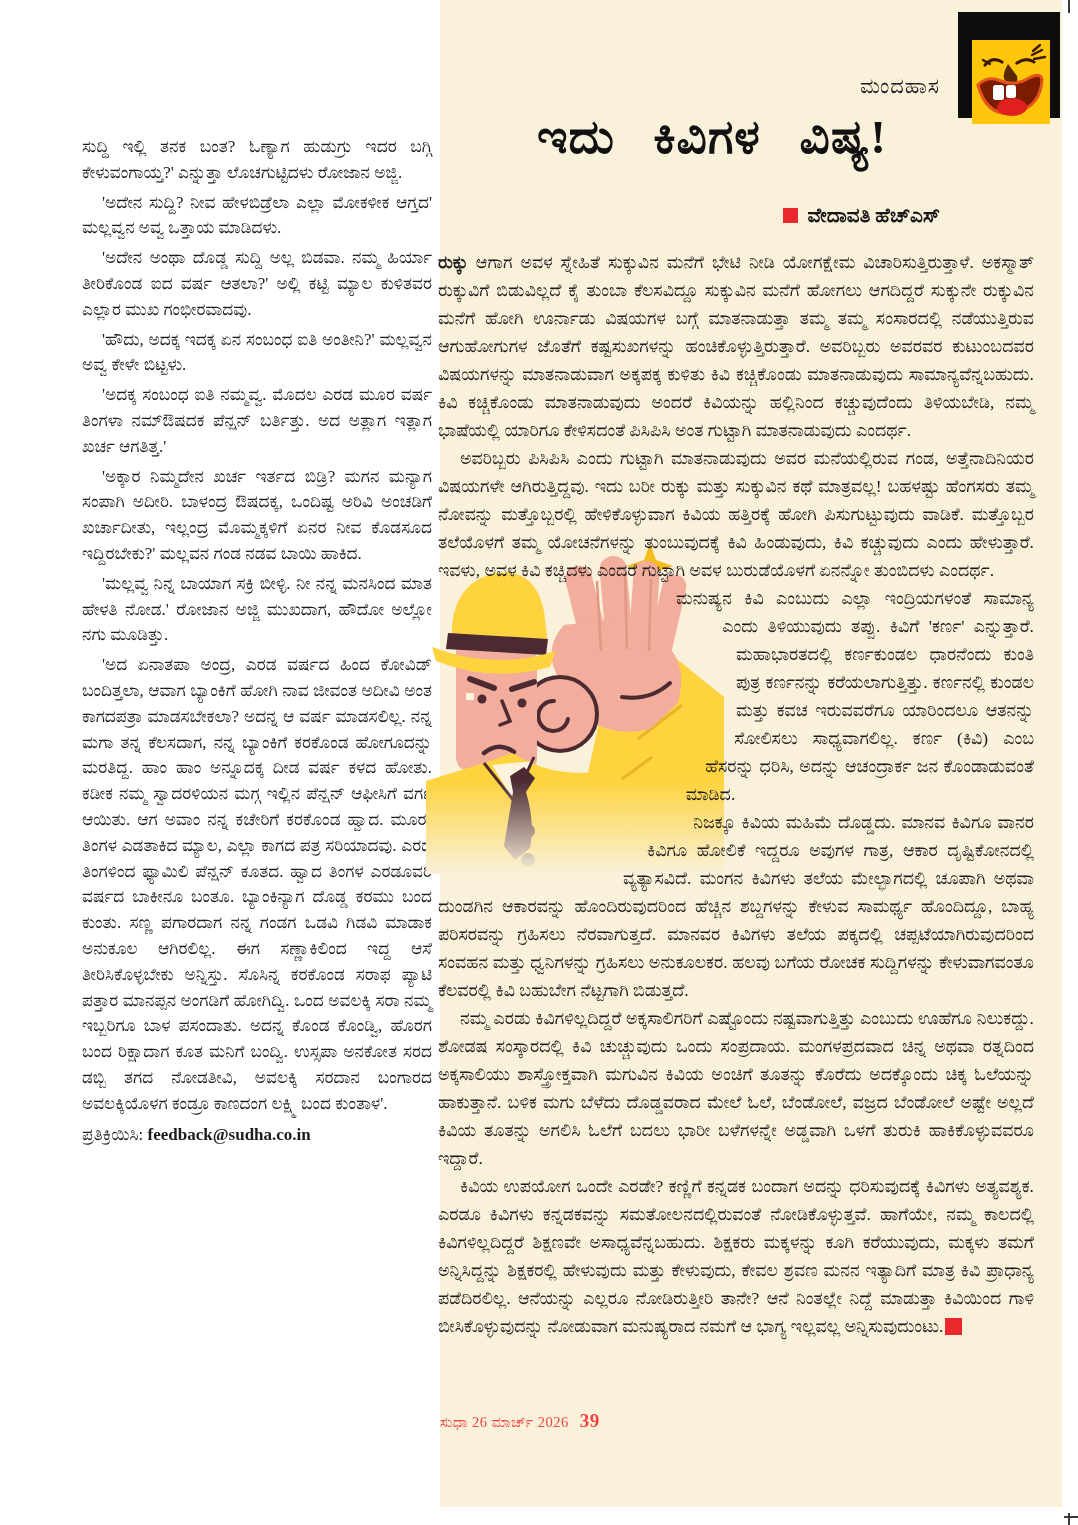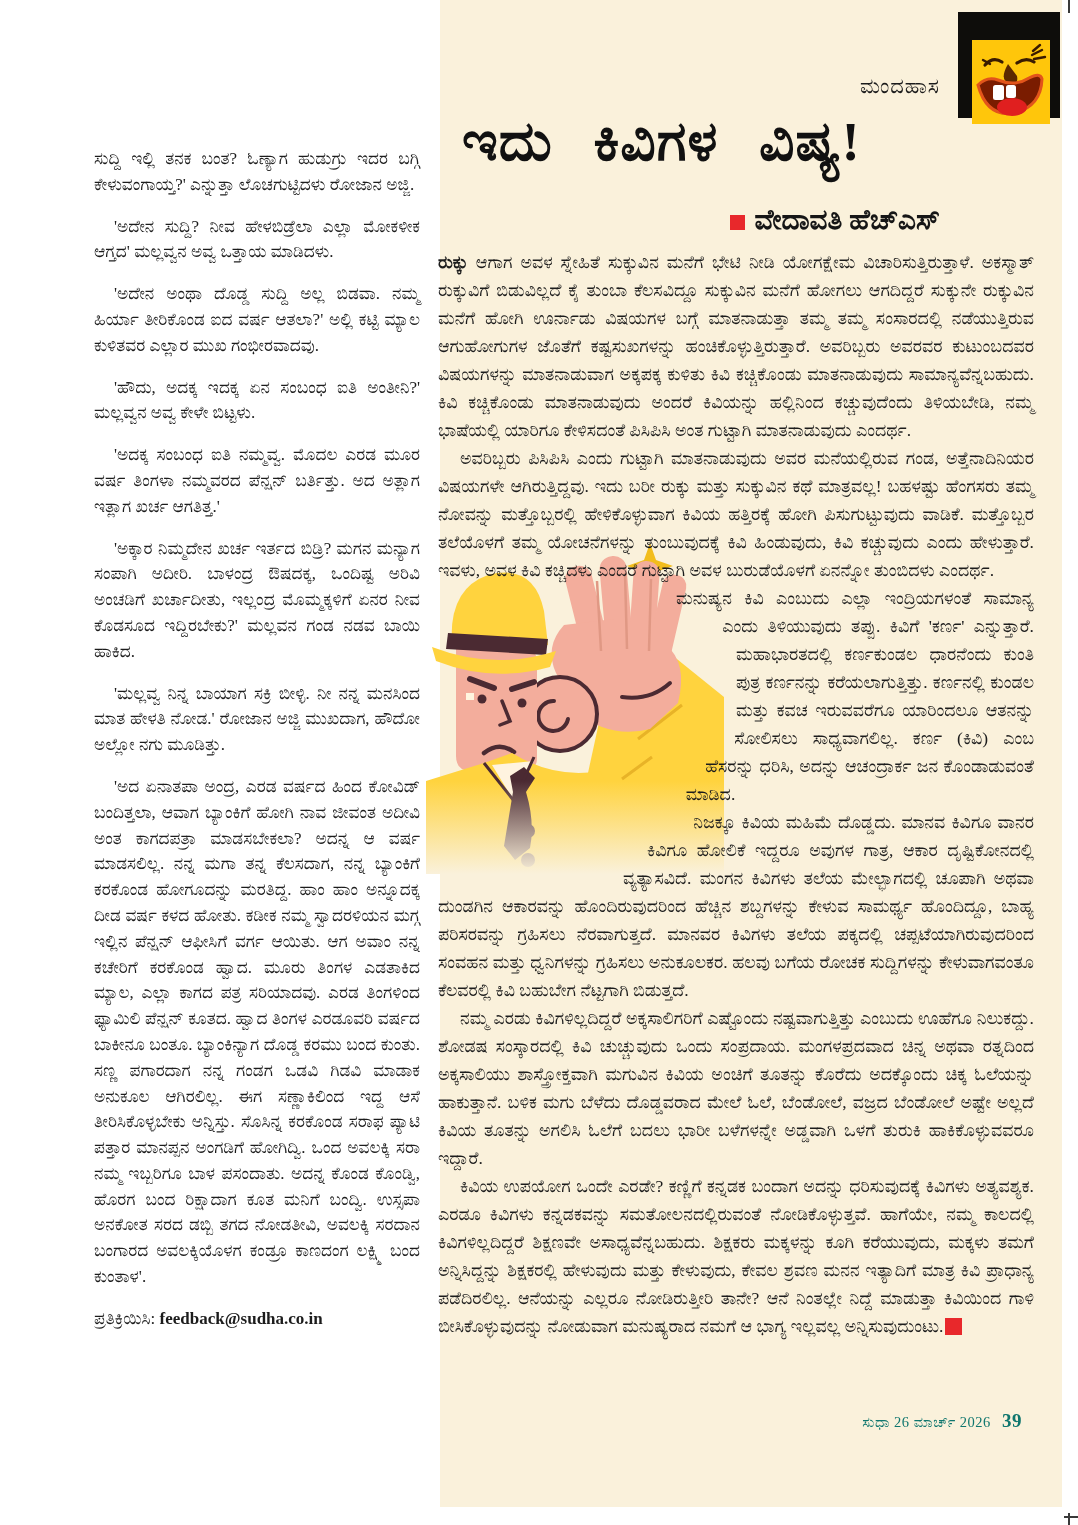--- a/index.html
+++ b/index.html
@@ -10,37 +10,37 @@
   }
   .cream-panel{
     position:absolute;left:440px;top:0;width:622px;height:1507px;
     background:#faf1db;
   }
   
   .left-col{
     position:absolute;left:78px;top:130px;width:358px;
     font-size:17px;line-height:25.8px;text-align:justify;
   }
-  .left-col p{margin:16px;text-indent:20px;}
+  .left-col p{margin:4px;text-indent:20px;}
   .left-col p.first{text-indent:0;}
   .left-col p.feedback{text-align:left;text-indent:0;margin-top:6px;}
   .left-col .email{font-weight:bold;}
   
   .kicker{
     position:absolute;left:440px;top:74px;width:500px;text-align:right;
     font-size:21px;letter-spacing:1px;color:#1b1b1b;
   }
   .title{
     position:absolute;left:462px;top:110px;width:500px;margin:0;
-    font-size:55px;font-weight:bold;letter-spacing:1px;word-spacing:26px;
-    color:#111;white-space:nowrap;
+    font-size:47px;font-weight:bold;letter-spacing:1px;word-spacing:26px;
+    color:#111;white-space:nowrap;text-align:center;
   }
   .byline{
     position:absolute;left:440px;top:204px;width:500px;text-align:right;
-    font-size:28px;font-weight:bold;color:#161616;
+    font-size:20px;font-weight:bold;color:#161616;
   }
   .red-sq{
     display:inline-block;width:15px;height:15px;background:#e8282b;
     margin-right:9px;vertical-align:-1px;
   }
   
   .laugh-black{position:absolute;left:958px;top:12px;width:102px;height:106px;background:#0e0d0b;}
   .laugh-yellow{position:absolute;left:14px;top:28px;width:78px;height:84px;background:#ffc60b;overflow:hidden;}
   
   .article{
@@ -55,41 +55,41 @@
     margin:-55px 12px 6px -12px;
     shape-outside:polygon(0% 0%,36% 0%,52% 7%,76% 14%,94% 22%,100% 34%,96% 47%,83% 58%,77% 72%,65% 86%,53% 100%,0% 100%);
     shape-margin:10px;
   }
   .end-sq{
     display:block;width:17px;height:17px;background:#e8282b;
     margin:-22px 72px 0 auto;
   }
   
   .footer{
-    position:absolute;left:440px;top:1410px;width:582px;text-align:right;
-    font-size:14.5px;color:#0f766e;letter-spacing:.5px;
+    position:absolute;left:440px;top:1410px;width:582px;text-align:left;
+    font-size:14.5px;color:#ef4444;letter-spacing:.5px;
   }
   .footer .pageno{font-size:19px;font-weight:bold;margin-left:7px;}
   
   .crop{position:absolute;background:#3a3a3a;}
   .crop.tr-v{left:1068px;top:0;width:2px;height:13px;}
   .crop.br-v{left:1068px;top:1513px;width:2px;height:12px;}
   .crop.br-h{left:1064px;top:1516px;width:14px;height:2px;}
 </style>
 </head>
 <body>
 
 <div class="cream-panel"></div>
 
 <div class="left-col">
   <p class="first">ಸುದ್ದಿ ಇಲ್ಲಿ ತನಕ ಬಂತ? ಓಣ್ಯಾಗ ಹುಡುಗ್ರು ಇದರ ಬಗ್ಗಿ ಕೇಳುವಂಗಾಯ್ತ?' ಎನ್ನುತ್ತಾ ಲೊಚಗುಟ್ಟಿದಳು ರೋಜಾನ ಅಜ್ಜಿ.</p>
   <p>'ಅದೇನ ಸುದ್ದಿ? ನೀವ ಹೇಳಬಿಡ್ರೆಲಾ ಎಲ್ಲಾ ಮೋಕಳೀಕ ಆಗ್ತದ' ಮಲ್ಲವ್ವನ ಅವ್ವ ಒತ್ತಾಯ ಮಾಡಿದಳು.</p>
   <p>'ಅದೇನ ಅಂಥಾ ದೊಡ್ಡ ಸುದ್ದಿ ಅಲ್ಲ ಬಿಡವಾ. ನಮ್ಮ ಹಿರ್ಯಾ ತೀರಿಕೊಂಡ ಐದ ವರ್ಷ ಆತಲಾ?' ಅಲ್ಲಿ ಕಟ್ಟಿ ಮ್ಯಾಲ ಕುಳಿತವರ ಎಲ್ಲಾರ ಮುಖ ಗಂಭೀರವಾದವು.</p>
   <p>'ಹೌದು, ಅದಕ್ಕ ಇದಕ್ಕ ಏನ ಸಂಬಂಧ ಐತಿ ಅಂತೀನಿ?' ಮಲ್ಲವ್ವನ ಅವ್ವ ಕೇಳೇ ಬಿಟ್ಟಳು.</p>
-  <p>'ಅದಕ್ಕ ಸಂಬಂಧ ಐತಿ ನಮ್ಮವ್ವ. ಮೊದಲ ಎರಡ ಮೂರ ವರ್ಷ ತಿಂಗಳಾ ನಮ್ಮವರದ ಪೆನ್ಷನ್ ಬರ್ತಿತ್ತು. ಅದ ಅತ್ಲಾಗ ಇತ್ಲಾಗ ಖರ್ಚ ಆಗತಿತ್ತ.'</p>
+  <p>'ಅದಕ್ಕ ಸಂಬಂಧ ಐತಿ ನಮ್ಮವ್ವ. ಮೊದಲ ಎರಡ ಮೂರ ವರ್ಷ ತಿಂಗಳಾ ನಮ್ಔಷದಕ ಪೆನ್ಷನ್ ಬರ್ತಿತ್ತು. ಅದ ಅತ್ಲಾಗ ಇತ್ಲಾಗ ಖರ್ಚ ಆಗತಿತ್ತ.'</p>
   <p>'ಅಕ್ಕಾರ ನಿಮ್ಮದೇನ ಖರ್ಚ ಇರ್ತದ ಬಿಡ್ರಿ? ಮಗನ ಮನ್ಯಾಗ ಸಂಪಾಗಿ ಅದೀರಿ. ಬಾಳಂದ್ರ ಔಷದಕ್ಕ, ಒಂದಿಷ್ಟ ಅರಿವಿ ಅಂಚಡಿಗೆ ಖರ್ಚಾದೀತು, ಇಲ್ಲಂದ್ರ ಮೊಮ್ಮಕ್ಕಳಿಗೆ ಏನರ ನೀವ ಕೊಡಸೂದ ಇದ್ದಿರಬೇಕು?' ಮಲ್ಲವನ ಗಂಡ ನಡವ ಬಾಯಿ ಹಾಕಿದ.</p>
   <p>'ಮಲ್ಲವ್ವ ನಿನ್ನ ಬಾಯಾಗ ಸಕ್ರಿ ಬೀಳ್ಳಿ. ನೀ ನನ್ನ ಮನಸಿಂದ ಮಾತ ಹೇಳತಿ ನೋಡ.' ರೋಜಾನ ಅಜ್ಜಿ ಮುಖದಾಗ, ಹೌದೋ ಅಲ್ಲೋ ನಗು ಮೂಡಿತ್ತು.</p>
   <p>'ಅದ ಏನಾತಪಾ ಅಂದ್ರ, ಎರಡ ವರ್ಷದ ಹಿಂದ ಕೋವಿಡ್ ಬಂದಿತ್ತಲಾ, ಆವಾಗ ಬ್ಯಾಂಕಿಗೆ ಹೋಗಿ ನಾವ ಜೀವಂತ ಅದೀವಿ ಅಂತ ಕಾಗದಪತ್ರಾ ಮಾಡಸಬೇಕಲಾ? ಅದನ್ನ ಆ ವರ್ಷ ಮಾಡಸಲಿಲ್ಲ. ನನ್ನ ಮಗಾ ತನ್ನ ಕೆಲಸದಾಗ, ನನ್ನ ಬ್ಯಾಂಕಿಗೆ ಕರಕೊಂಡ ಹೋಗೂದನ್ನು ಮರತಿದ್ದ. ಹಾಂ ಹಾಂ ಅನ್ನೂದಕ್ಕ ದೀಡ ವರ್ಷ ಕಳದ ಹೋತು. ಕಡೀಕ ನಮ್ಮ ಸ್ವಾದರಳಿಯನ ಮಗ್ಗ ಇಲ್ಲಿನ ಪೆನ್ಷನ್ ಆಫೀಸಿಗೆ ವರ್ಗ ಆಯಿತು. ಆಗ ಅವಾಂ ನನ್ನ ಕಚೇರಿಗೆ ಕರಕೊಂಡ ಹ್ವಾದ. ಮೂರು ತಿಂಗಳ ಎಡತಾಕಿದ ಮ್ಯಾಲ, ಎಲ್ಲಾ ಕಾಗದ ಪತ್ರ ಸರಿಯಾದವು. ಎರಡ ತಿಂಗಳಿಂದ ಫ್ಯಾಮಿಲಿ ಪೆನ್ಷನ್ ಕೂತದ. ಹ್ವಾದ ತಿಂಗಳ ಎರಡೂವರಿ ವರ್ಷದ ಬಾಕೀನೂ ಬಂತೂ. ಬ್ಯಾಂಕಿನ್ಯಾಗ ದೊಡ್ಡ ಕರಮು ಬಂದ ಕುಂತು. ಸಣ್ಣ ಪಗಾರದಾಗ ನನ್ನ ಗಂಡಗ ಒಡವಿ ಗಿಡವಿ ಮಾಡಾಕ ಅನುಕೂಲ ಆಗಿರಲಿಲ್ಲ. ಈಗ ಸಣ್ಣಾಕಿಲಿಂದ ಇದ್ದ ಆಸೆ ತೀರಿಸಿಕೊಳ್ಳಬೇಕು ಅನ್ನಿಸ್ತು. ಸೊಸಿನ್ನ ಕರಕೊಂಡ ಸರಾಫ ಪ್ಯಾಟಿ ಪತ್ತಾರ ಮಾನಪ್ಪನ ಅಂಗಡಿಗೆ ಹೋಗಿದ್ವಿ. ಒಂದ ಅವಲಕ್ಕಿ ಸರಾ ನಮ್ಮ ಇಬ್ಬರಿಗೂ ಬಾಳ ಪಸಂದಾತು. ಅದನ್ನ ಕೊಂಡ ಕೊಂಡ್ವಿ, ಹೊರಗ ಬಂದ ರಿಕ್ಷಾದಾಗ ಕೂತ ಮನಿಗೆ ಬಂದ್ವಿ. ಉಸ್ಸಪಾ ಅನಕೋತ ಸರದ ಡಬ್ಬಿ ತಗದ ನೋಡತೀವಿ, ಅವಲಕ್ಕಿ ಸರದಾನ ಬಂಗಾರದ ಅವಲಕ್ಕಿಯೊಳಗ ಕಂಡ್ರೂ ಕಾಣದಂಗ ಲಕ್ಷ್ಮಿ ಬಂದ ಕುಂತಾಳ'.</p>
   <p class="feedback">
     <span>ಪ್ರತಿಕ್ರಿಯಿಸಿ:</span>
     <span class="email">feedback@sudha.co.in</span>
   </p>
 </div>
 
 <div class="kicker">ಮಂದಹಾಸ</div>

